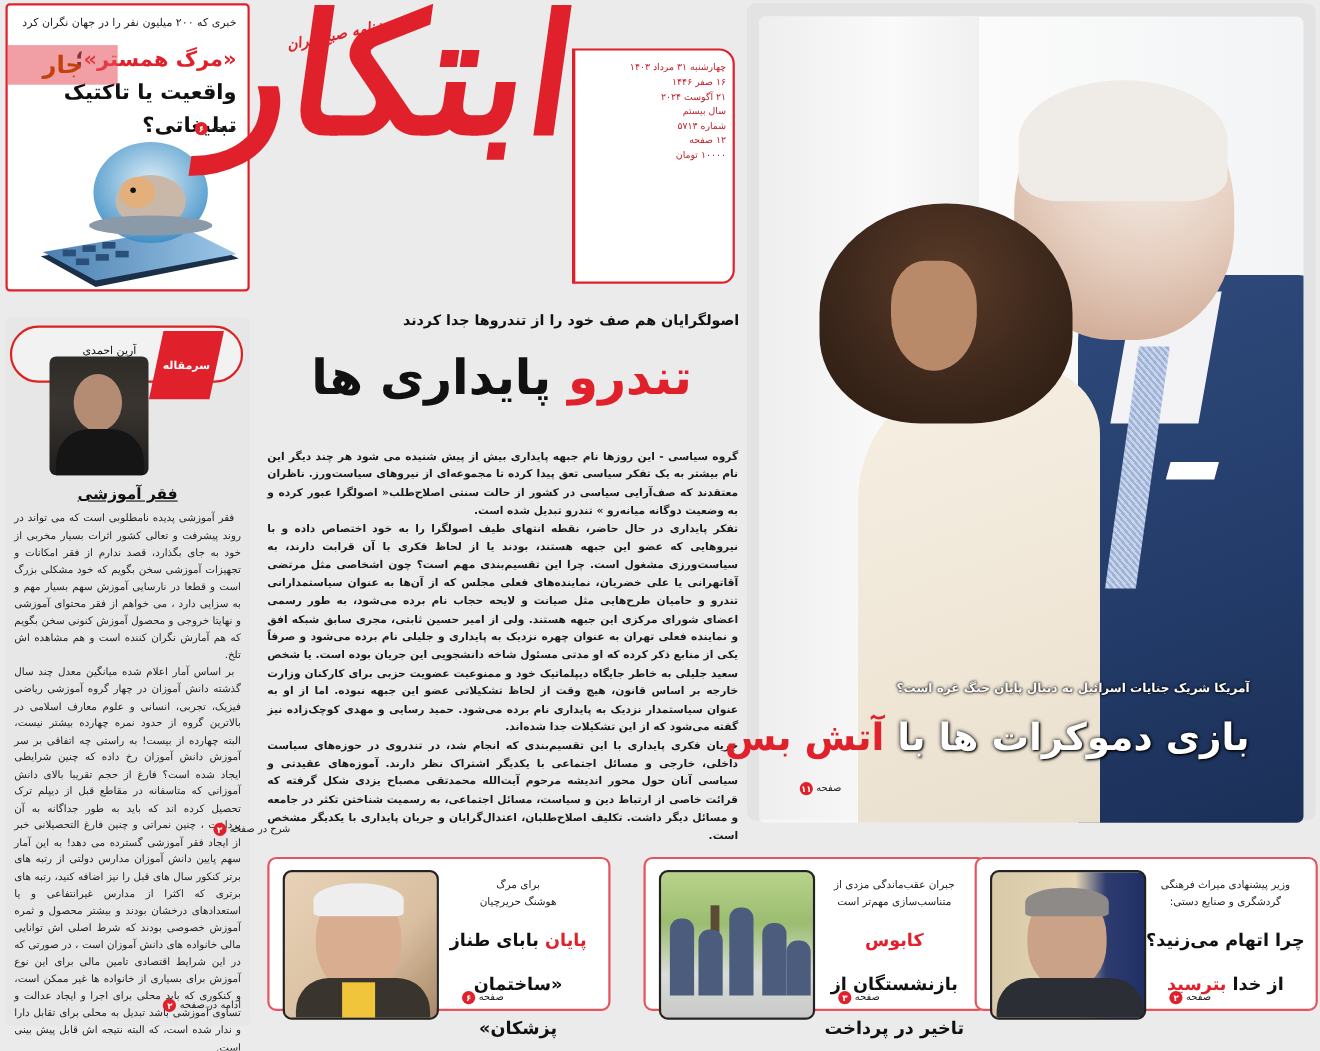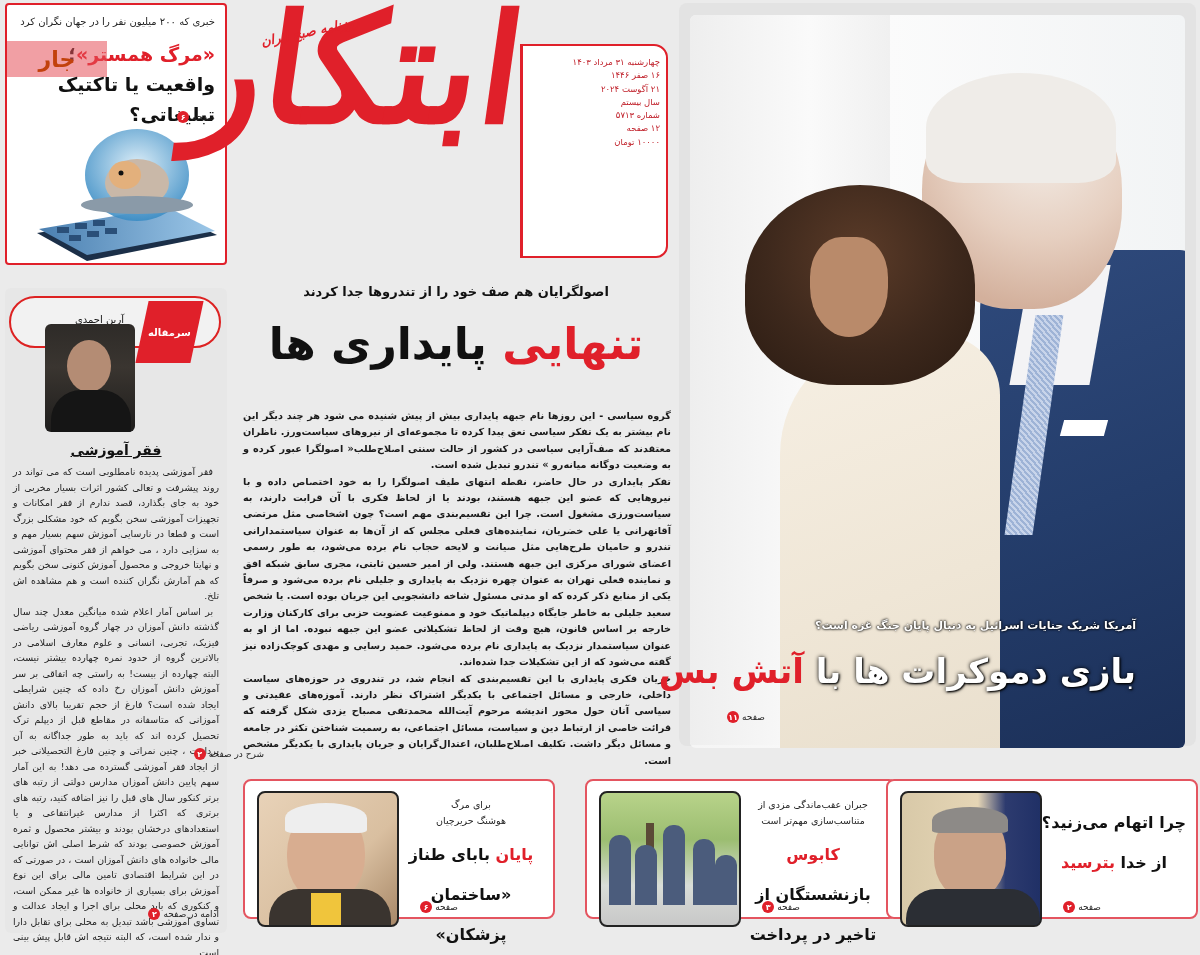--- a/index.html
+++ b/index.html
@@ -71,21 +71,21 @@
     transform: rotate(-12deg); font-style: italic;
   }
   .dateline-box {
     position: absolute; left: 280px; top: 44px; width: 148px; height: 214px;
     border: 2px solid #e0202a; border-left: 3px solid #e0202a; border-radius: 0 12px 12px 0;
     border-top-right-radius: 14px; background: #fff;
   }
   .dateline { position: absolute; right: 6px; top: 10px; font-size: 8.5px; line-height: 13.3px; color: #c0202a; text-align: right; }
 
   
-  .lead-kicker { position: absolute; left: 240px; top: 284px; width: 432px; text-align: center; font-size: 13px; font-weight: bold; }
+  .lead-kicker { position: absolute; left: 240px; top: 284px; width: 432px; text-align: right; font-size: 13px; font-weight: bold; }
   .lead-title { position: absolute; left: 240px; top: 314px; width: 432px; text-align: center; font-size: 44px; font-weight: bold; line-height: 60px; letter-spacing: -1px; }
   .lead-body {
     position: absolute; left: 243px; top: 408px; width: 428px; font-size: 9.7px; line-height: 16.4px;
     text-align: justify; font-weight: bold; color: #1a1a1a;
   }
   .lead-pageref { position: absolute; right: 936px; top: 748px; }
 
   
   .photo-frame {
     position: absolute; left: 679px; top: 3px; width: 517px; height: 743px;
@@ -211,21 +211,21 @@
       <div>سال بیستم</div>
       <div>شماره ۵۷۱۳</div>
       <div>۱۲ صفحه</div>
       <div>۱۰۰۰۰ تومان</div>
     </div>
   </div>
 </div>
 
 <div class="lead-kicker">اصولگرایان هم صف خود را از تندروها جدا کردند</div>
 <div class="lead-title">
-  <span class="red">تنهایی</span><span> پایداری ها</span>
+  <span class="red">تندرو</span><span> پایداری ها</span>
 </div>
 <div class="lead-body">
   <p>گروه سیاسی - این روزها نام جبهه پایداری بیش از پیش شنیده می شود هر چند دیگر این نام بیشتر به یک تفکر سیاسی تعق پیدا کرده تا مجموعه‌ای از نیروهای سیاست‌ورز. ناظران معتقدند که صف‌آرایی سیاسی در کشور از حالت سنتی اصلاح‌طلب« اصولگرا عبور کرده و به وضعیت دوگانه میانه‌رو » تندرو تبدیل شده است.</p>
   <p>تفکر پایداری در حال حاضر، نقطه انتهای طیف اصولگرا را به خود اختصاص داده و با نیروهایی که عضو این جبهه هستند، بودند یا از لحاظ فکری با آن قرابت دارند، به سیاست‌ورزی مشغول است. چرا این تقسیم‌بندی مهم است؟ چون اشخاصی مثل مرتضی آقاتهرانی یا علی خضریان، نماینده‌های فعلی مجلس که از آن‌ها به عنوان سیاستمدارانی تندرو و حامیان طرح‌هایی مثل صیانت و لایحه حجاب نام برده می‌شود، به طور رسمی اعضای شورای مرکزی این جبهه هستند. ولی از امیر حسین ثابتی، مجری سابق شبکه افق و نماینده فعلی تهران به عنوان چهره نزدیک به پایداری و جلیلی نام برده می‌شود و صرفاً یکی از منابع ذکر کرده که او مدتی مسئول شاخه دانشجویی این جریان بوده است. یا شخص سعید جلیلی به خاطر جایگاه دیپلماتیک خود و ممنوعیت عضویت حزبی برای کارکنان وزارت خارجه بر اساس قانون، هیچ وقت از لحاظ تشکیلاتی عضو این جبهه نبوده. اما از او به عنوان سیاستمدار نزدیک به پایداری نام برده می‌شود. حمید رسایی و مهدی کوچک‌زاده نیز گفته می‌شود که از این تشکیلات جدا شده‌اند.</p>
   <p>جریان فکری پایداری با این تقسیم‌بندی که انجام شد، در تندروی در حوزه‌های سیاست داخلی، خارجی و مسائل اجتماعی با یکدیگر اشتراک نظر دارند. آموزه‌های عقیدتی و سیاسی آنان حول محور اندیشه مرحوم آیت‌الله محمدتقی مصباح یزدی شکل گرفته که قرائت خاصی از ارتباط دین و سیاست، مسائل اجتماعی، به رسمیت شناختن تکثر در جامعه و مسائل دیگر داشت. تکلیف اصلاح‌طلبان، اعتدال‌گرایان و جریان پایداری با یکدیگر مشخص است.</p>
 </div>
 <div class="page-ref lead-pageref">
   <span>شرح در صفحه</span>
   <span class="page-dot">۲</span>
 </div>
@@ -299,20 +299,24 @@
   </div>
 </div>
 
 <div class="card" style="left:886px;">
   <div class="card-photo ph-minister">
     <div class="h"></div>
       <div class="hair"></div>
       <div class="b"></div>
   </div>
   <div class="card-text">
+    <div class="card-kicker">
+      <div>وزیر پیشنهادی میراث فرهنگی</div>
+        <div>گردشگری و صنایع دستی:</div>
+    </div>
     <div class="card-title">
       <span>چرا اتهام می‌زنید؟ از خدا </span><span class="red">بترسید</span>
     </div>
   </div>
   <div class="page-ref card-pageref">
     <span>صفحه</span>
     <span class="page-dot">۲</span>
   </div>
 </div>
 

